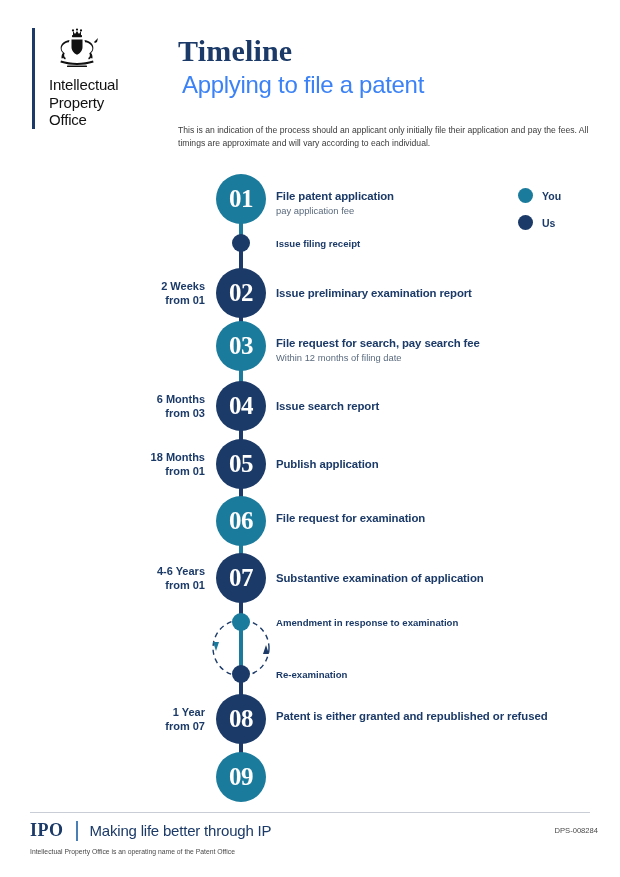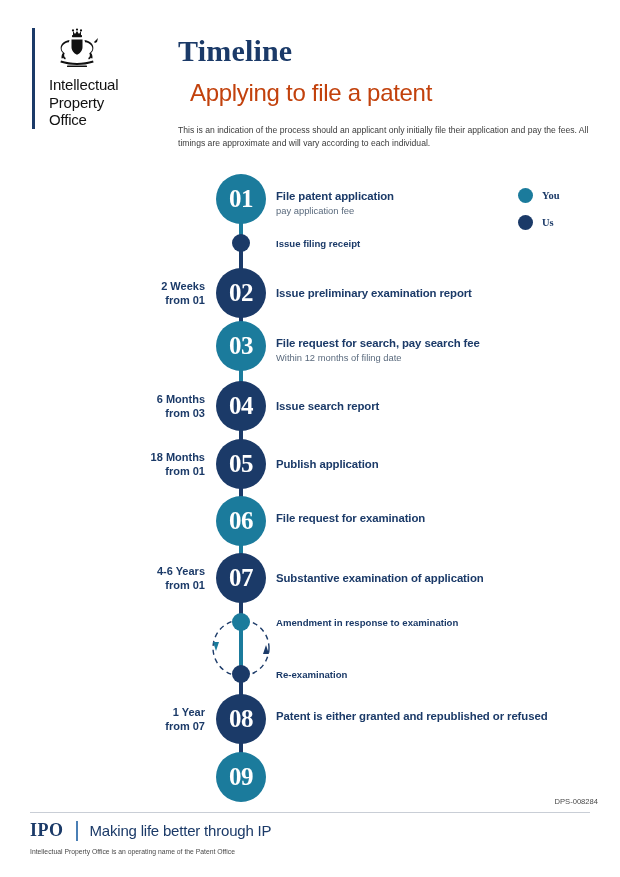--- a/index.html
+++ b/index.html
@@ -55,40 +55,39 @@
     font-weight: bold;
     font-size: 30px;
     color: #1b3a68;
     letter-spacing: 0.2px;
     line-height: 1.1;
     margin: 0 0 2px 0;
   }
   .title-sub {
     font-size: 24px;
     font-weight: 400;
-    color: #c2410c;
+    color: #3b82f6;
     line-height: 1.15;
-    margin: 12px;
+    margin: 4px;
     letter-spacing: -0.3px;
   }
   .intro {
     position: absolute;
     left: 178px; top: 115px;
     width: 420px;
     font-size: 8.6px;
     line-height: 1.55;
     color: #3b3b3b;
   }
 
   
   .legend {
     position: absolute;
     right: 22px; top: 188px;
     width: 80px;
-    font-family: Liberation Serif, serif;
   }
   .legend-row {
     display: flex;
     align-items: center;
     margin-bottom: 12px;
   }
   .legend-dot {
     width: 15px; height: 15px;
     border-radius: 50%;
     margin-right: 9px;
@@ -197,21 +196,21 @@
     letter-spacing: -0.2px;
   }
   .footer-note {
     position: absolute;
     left: 30px; top: 848px;
     font-size: 6.8px;
     color: #4a4a4a;
   }
   .footer-code {
     position: absolute;
-    right: 22px; top: 797px;
+    right: 22px; top: 826px;
     font-size: 7.6px;
     color: #4a4a4a;
   }
 </style>
 </head>
 <body>
 
 <div class="header">
 
   <div class="logo-block">

